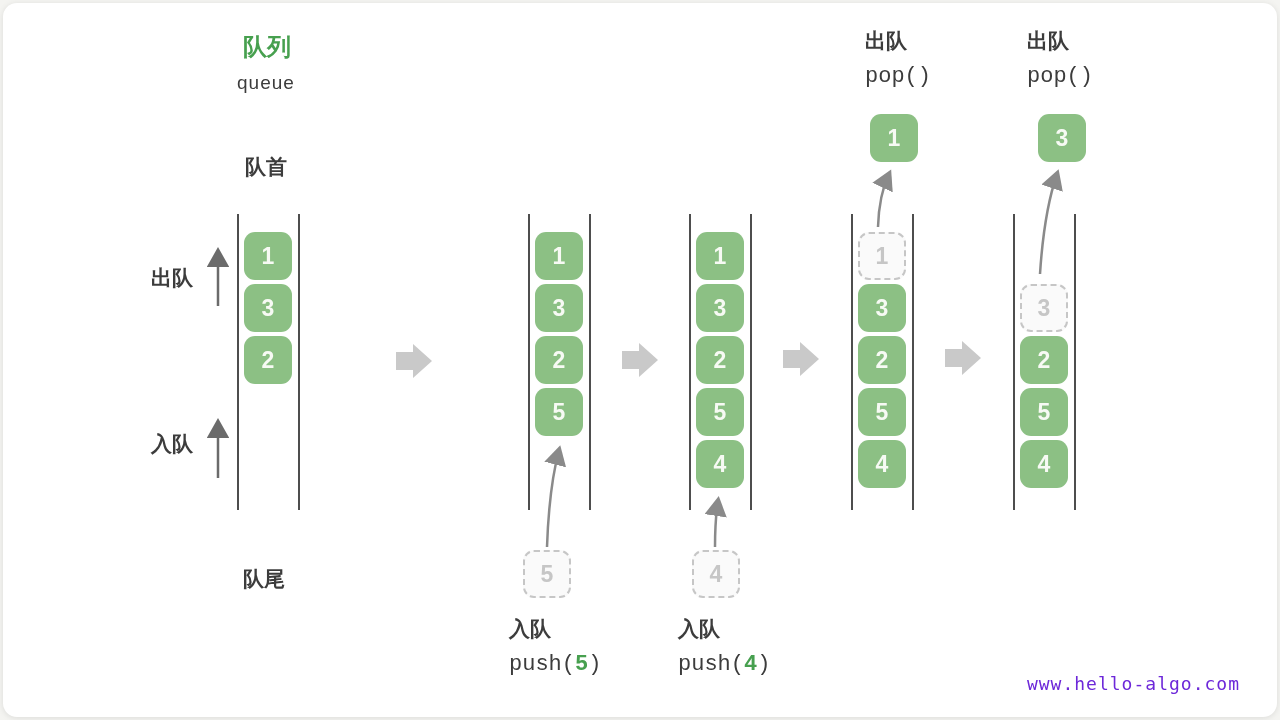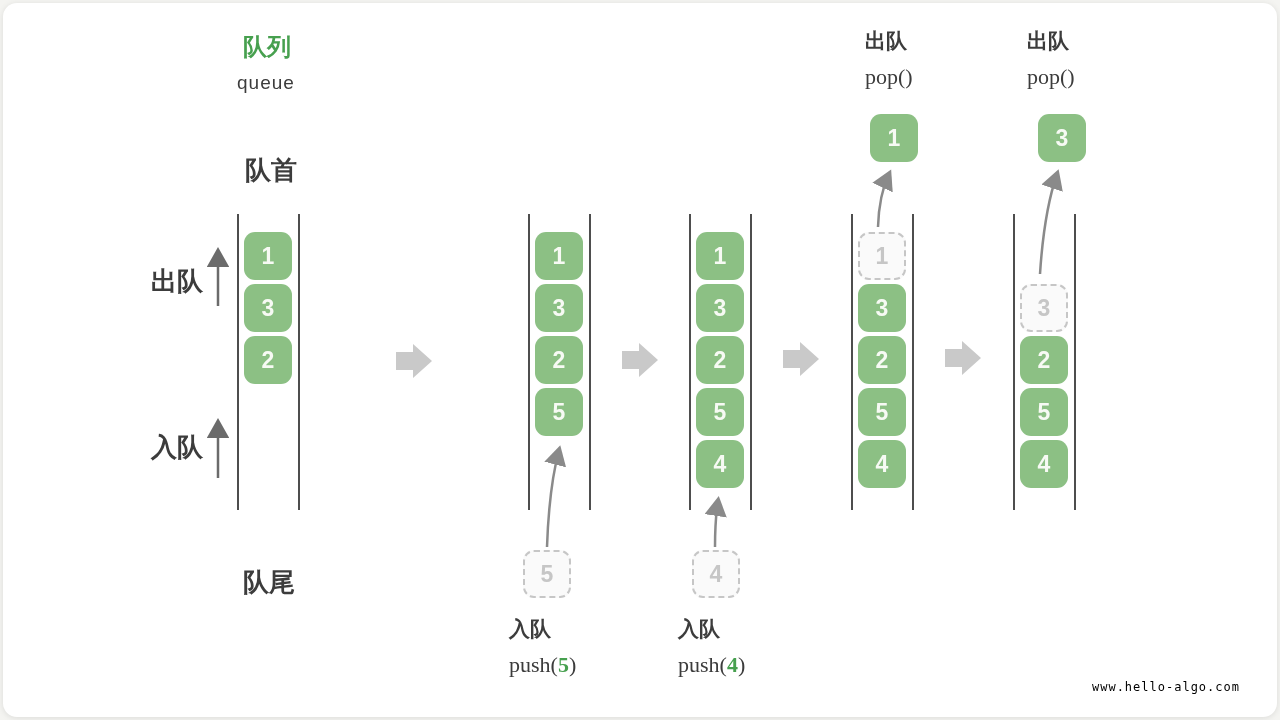--- a/index.html
+++ b/index.html
@@ -13,48 +13,48 @@
     background:#FFFFFF; border-radius:14px;
     box-shadow:0 1px 6px rgba(0,0,0,.10);
   }
   .abs { position:absolute; }
 
   
   .title-zh { font-size:24px; font-weight:700; color:var(--accent_green); }
   .title-en { font-size:19px; color:var(--text_dark); letter-spacing:1px; }
 
   
-  .side-label { font-size:26px; font-weight:700; color:var(--text_dark); white-space:nowrap;font-family:Liberation Mono, monospace; }
+  .side-label { font-size:21px; font-weight:700; color:var(--text_dark); white-space:nowrap;font-family:Liberation Mono, monospace; }
 
   
   .vline { position:absolute; width:2px; background:var(--line_dark); }
 
   
   .cell {
     position:absolute; width:48px; height:48px; border-radius:11px;
     display:flex; align-items:center; justify-content:center;
     font-size:23px; font-weight:600; box-sizing:border-box;
   }
   .cell.solid { background:var(--box_green); color:#F7FAF4; }
   .cell.dashed {
     background:#FAFAFA; border:2px dashed var(--dashed_gray);
     color:#C6C6C6;
   }
 
   
   .op { position:absolute; color:var(--text_dark); white-space:nowrap; }
   .op .zh { display:block; font-size:21px; font-weight:600; margin:0 0 9px 0; }
-  .op .code { font-family:Liberation Serif, serif; font-size:22px; font-weight:500; }
+  .op .code { font-family:Liberation Mono, monospace; font-size:22px; font-weight:500; }
   .op .code .arg { color:var(--accent_green); font-weight:700; }
 
   
   #watermark {
     position:absolute; right:40px; bottom:26px;
-    font-family:"DejaVu Sans Mono", monospace; font-size:12px;
-    color:#000000; letter-spacing:1px;
+    font-family:"DejaVu Sans Mono", monospace; font-size:18px;
+    color:#6d28d9; letter-spacing:1px;
   }
 
   
   #overlay { position:absolute; left:0; top:0; pointer-events:none; }
   .curve-arrow { fill:none; stroke:var(--curve_arrow_gray); stroke-width:2.5; }
   .side-arrow { stroke:#6B6B6B; stroke-width:2.5; }
   .block-arrow { fill:var(--block_arrow_gray); }
 </style>
 </head>
 <body>

